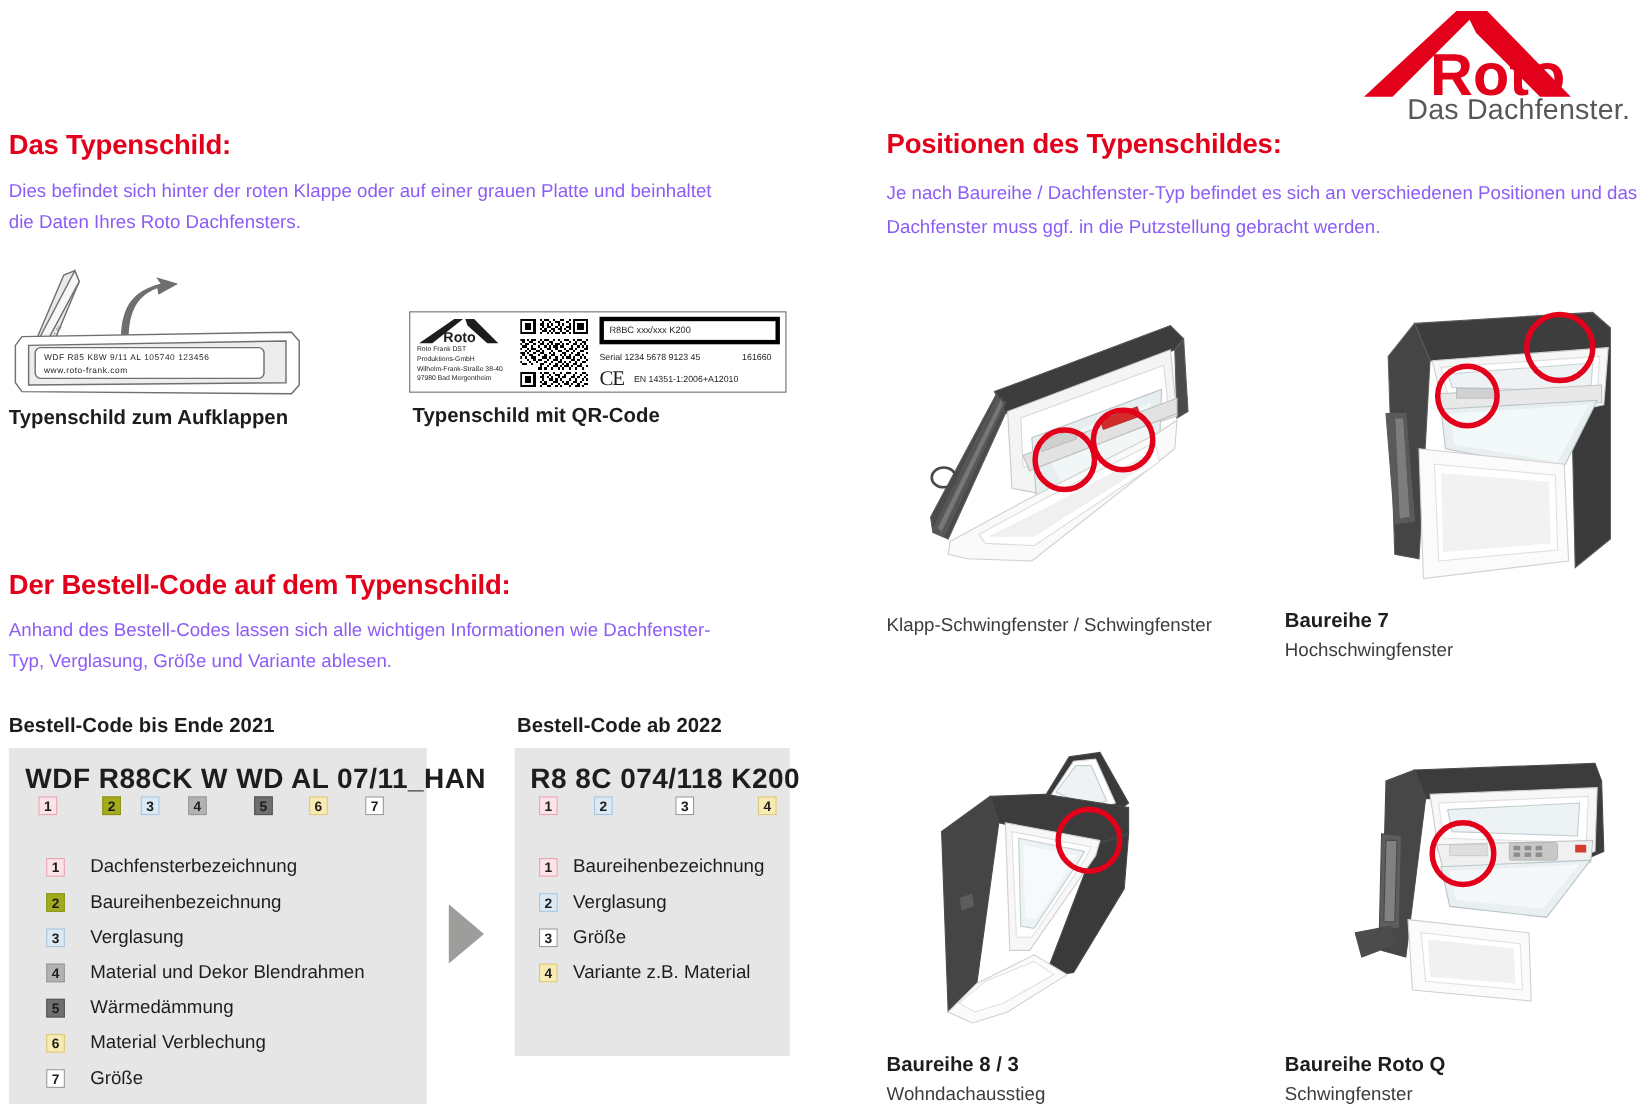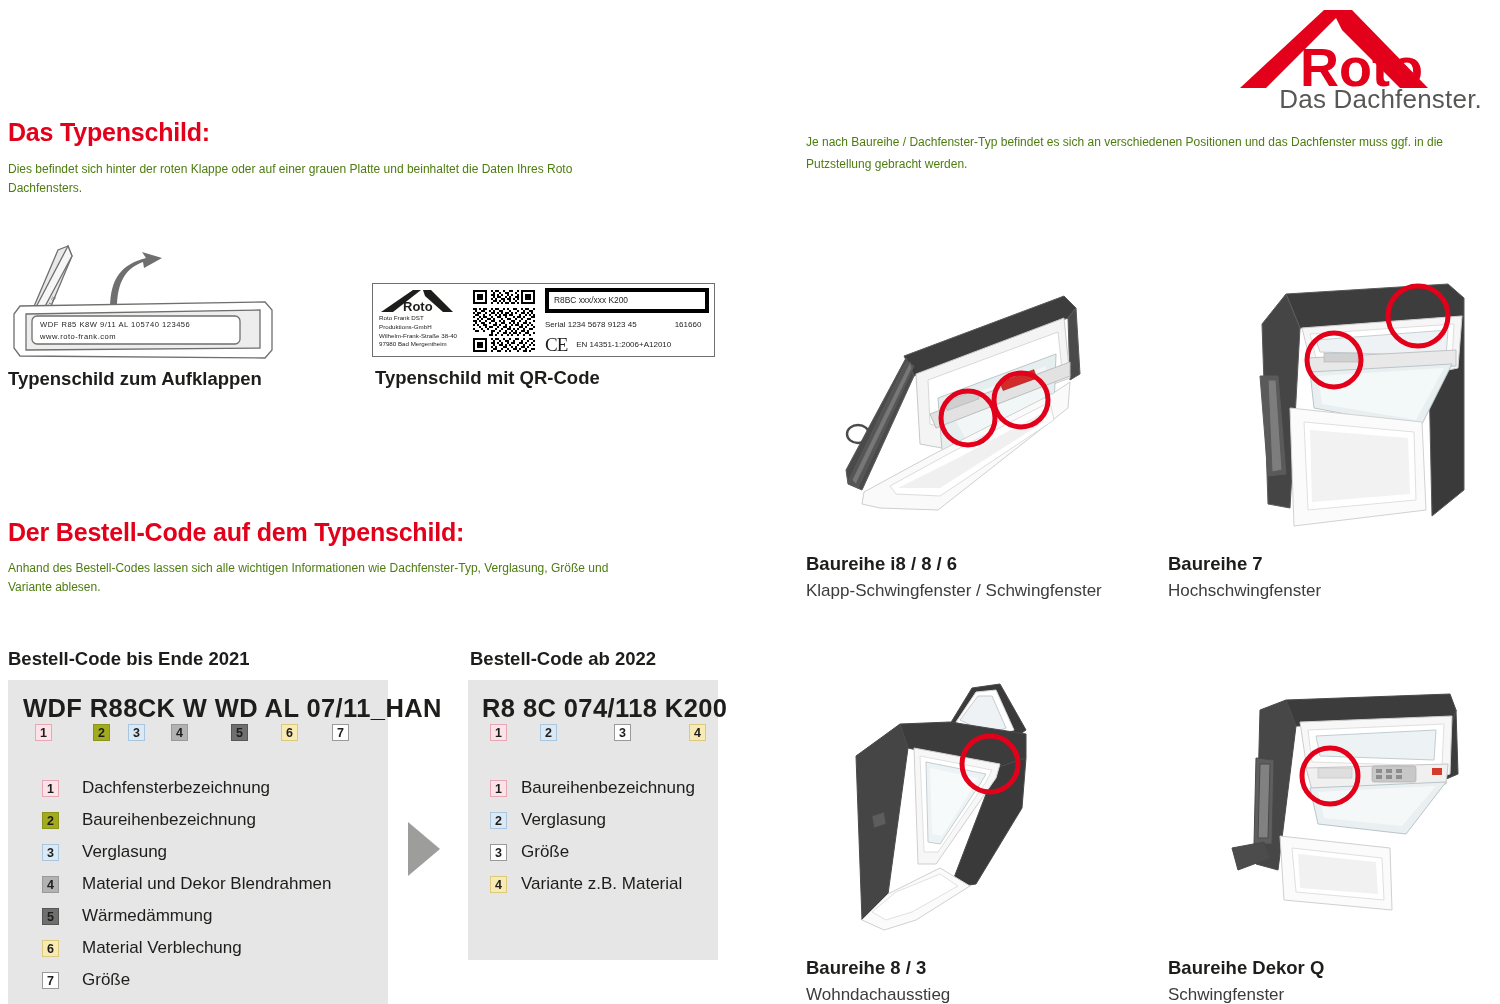--- a/index.html
+++ b/index.html
@@ -24,22 +24,22 @@
 
   
   .h-red{
     color:#e3001b;
     font-weight:bold;
     font-size:25px;
     letter-spacing:-0.2px;
     margin:0;
   }
   .body-txt{
-    font-size:12px;
-    color:#4d7c0f;
+    font-size:17px;
+    color:#8b5cf6;
     line-height:1.62;
     margin:0;
   }
 
   
   .colL{position:absolute;left:8px;}
   .colR{position:absolute;left:806px;}
 
   #sec-typenschild{top:118px;width:640px;}
   #sec-typenschild .body-txt{margin-top:13px;}
@@ -442,20 +442,21 @@
         <div class="lbl-en">
           <span class="ce">CE</span>
           <span class="en">EN 14351-1:2006+A12010</span>
         </div>
       </div>
     </div>
   </div>
   <div id="cap-qr">Typenschild mit QR-Code</div>
 
   <div class="colR" id="sec-positionen">
+    <h2 class="h-red">Positionen des Typenschildes:</h2>
     <p class="body-txt">Je nach Baureihe / Dachfenster-Typ befindet es sich an verschiedenen Positionen und das Dachfenster muss ggf. in die Putzstellung gebracht werden.</p>
   </div>
 
   <div class="colL" id="sec-bestellcode">
     <h2 class="h-red">Der Bestell-Code auf dem Typenschild:</h2>
     <p class="body-txt">Anhand des Bestell-Codes lassen sich alle wichtigen Informationen wie Dachfenster-Typ, Verglasung, Größe und Variante ablesen.</p>
   </div>
 
   <div class="code-title" id="title-2021">Bestell-Code bis Ende 2021</div>
   <div class="code-title" id="title-2022">Bestell-Code ab 2022</div>
@@ -561,21 +562,20 @@
         <polygon points="112,156 252,104 252,118 118,170" fill="#e2e2e2" stroke="#bdbdbd"></polygon>
         <rect x="126" y="144" width="34" height="9" transform="rotate(-20 126 144)" fill="#cfcfcf" stroke="#b0b0b0" stroke-width="0.6"></rect>
         <rect x="182" y="124" width="36" height="9" transform="rotate(-20 182 124)" fill="#d22b2b" stroke="#aa2020" stroke-width="0.6"></rect>
       </g>
 
       <circle cx="150" cy="160" r="27" fill="none" stroke="#e2001a" stroke-width="5"></circle>
       <circle cx="203" cy="142" r="27" fill="none" stroke="#e2001a" stroke-width="5"></circle>
     </svg>
   </div>
   <div class="cap" id="cap-1">
-    <div class="t">Baureihe i8 / 8 / 6</div>
     <div class="s">Klapp-Schwingfenster / Schwingfenster</div>
   </div>
 
   <div class="shot" id="shot-2">
     <svg width="310" height="290" viewBox="0 0 310 290">
       <g stroke="#5a5a5a" stroke-width="1">
         <polygon points="104,36 266,26 282,40 282,58 118,70" fill="#3d3d3d"></polygon>
         <polygon points="104,36 118,70 108,250 86,246 80,66" fill="#454545"></polygon>
         <polygon points="282,58 282,232 250,258 246,72" fill="#3a3a3a"></polygon>
 
@@ -667,17 +667,17 @@
         <polygon points="138,206 216,214 218,246 140,240" fill="#f1f1f1" stroke="none"></polygon>
 
         <polygon points="96,110 114,112 112,196 94,196" fill="#5e5e5e"></polygon>
         <polygon points="100,116 110,116 108,190 98,190" fill="#818181"></polygon>
         <polygon points="72,200 104,194 110,210 78,222" fill="#4c4c4c"></polygon>
       </g>
       <circle cx="170" cy="128" r="28" fill="none" stroke="#e2001a" stroke-width="5"></circle>
     </svg>
   </div>
   <div class="cap" id="cap-4">
-    <div class="t">Baureihe Dekor Q</div>
+    <div class="t">Baureihe Roto Q</div>
     <div class="s">Schwingfenster</div>
   </div>
 
 </div>
 
 </body></html>

